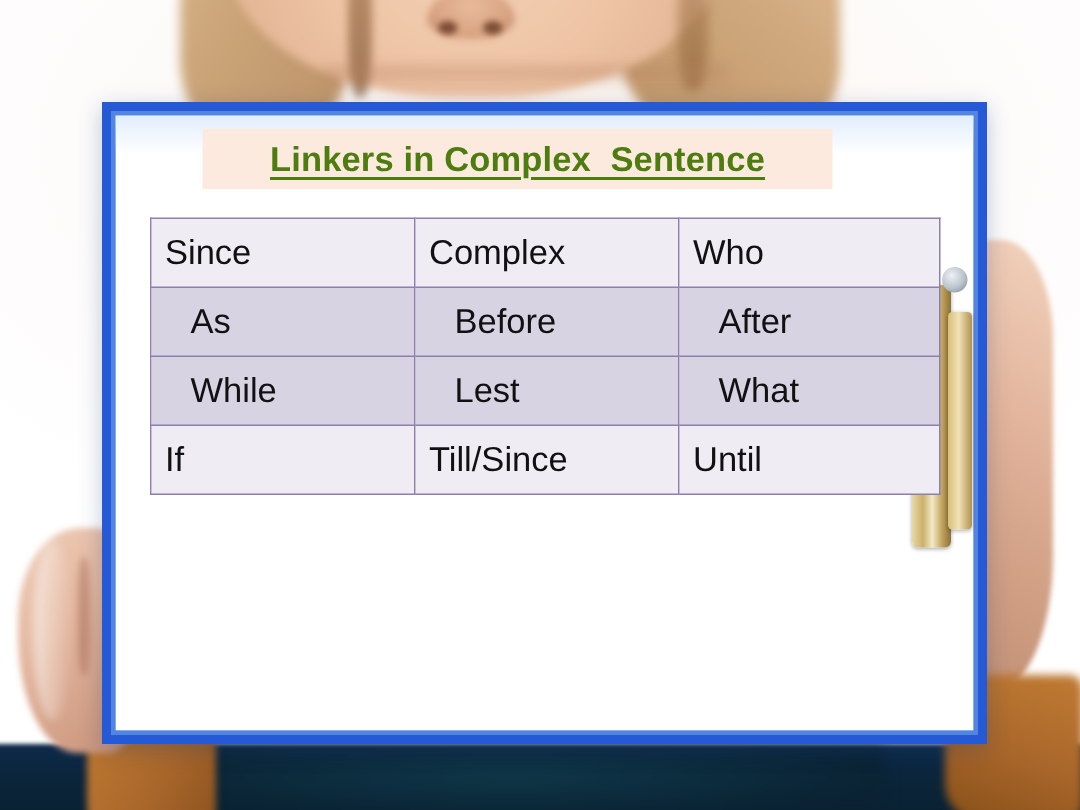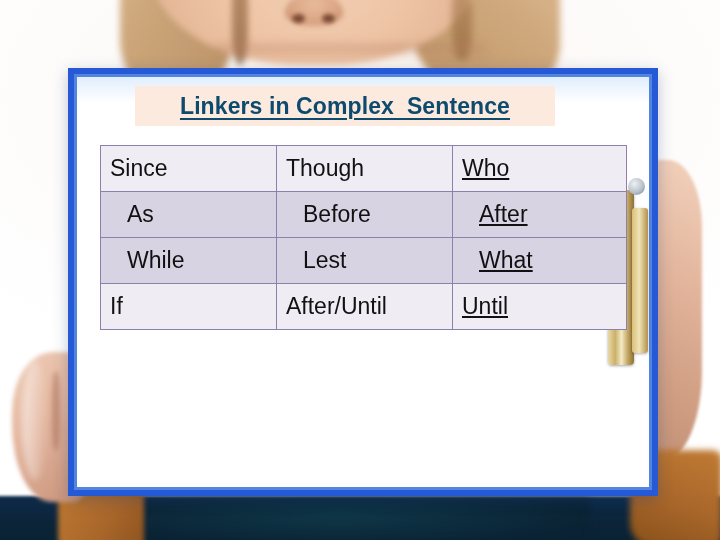--- a/index.html
+++ b/index.html
@@ -191,21 +191,21 @@
     filter: blur(.5px);
   }
 
   
   .title-box{
     position:absolute; left:135px; top:86px; width:420px; height:40px;
     background:#fdeade;
     display:flex; align-items:center; justify-content:center;
   }
   .title-text{
-    color:#0c4a6e;
+    color:#4d7c0f;
     font-weight:bold;
     font-size:23px;
     letter-spacing:.1px;
     text-decoration: underline;
     text-underline-offset: 4px;
     text-decoration-thickness: 2px;
     white-space:pre;
     font-family:"Liberation Sans", sans-serif;
   }
 
@@ -222,21 +222,21 @@
     font-size:23px;
     color:#111111;
     vertical-align:middle;
     line-height:1;
     white-space:nowrap;
     overflow:hidden;
     font-family:"Liberation Sans", sans-serif;
   }
   .col-a{ width:166px;margin-left:32px; }
   .col-b{ width:166px; }
-  .col-c{ width:164px;text-decoration:underline; }
+  .col-c{ width:164px; }
   tr.band-light td{ background:#efedf3; }
   tr.band-dark  td{ background:#d8d3e3;padding-left:26px; }
 </style>
 </head>
 <body>
 
 <div id="slide">
 
   <div class="photo-layer">
     <div class="bg-backdrop"></div>
@@ -274,34 +274,34 @@
   <div class="clip-screw"></div>
 
   <div class="title-box">
     <span class="title-text">Linkers in Complex  Sentence</span>
   </div>
 
   <table class="linkers-table">
     <tbody>
       <tr class="band-light">
         <td class="col-a">Since</td>
-        <td class="col-b">Though</td>
+        <td class="col-b">Complex</td>
         <td class="col-c">Who</td>
       </tr>
       <tr class="band-dark">
         <td class="col-a">As</td>
         <td class="col-b">Before</td>
         <td class="col-c">After</td>
       </tr>
       <tr class="band-dark">
         <td class="col-a">While</td>
         <td class="col-b">Lest</td>
         <td class="col-c">What</td>
       </tr>
       <tr class="band-light">
         <td class="col-a">If</td>
-        <td class="col-b">After/Until</td>
+        <td class="col-b">Till/Since</td>
         <td class="col-c">Until</td>
       </tr>
     </tbody>
   </table>
 
 </div>
 
 </body></html>

